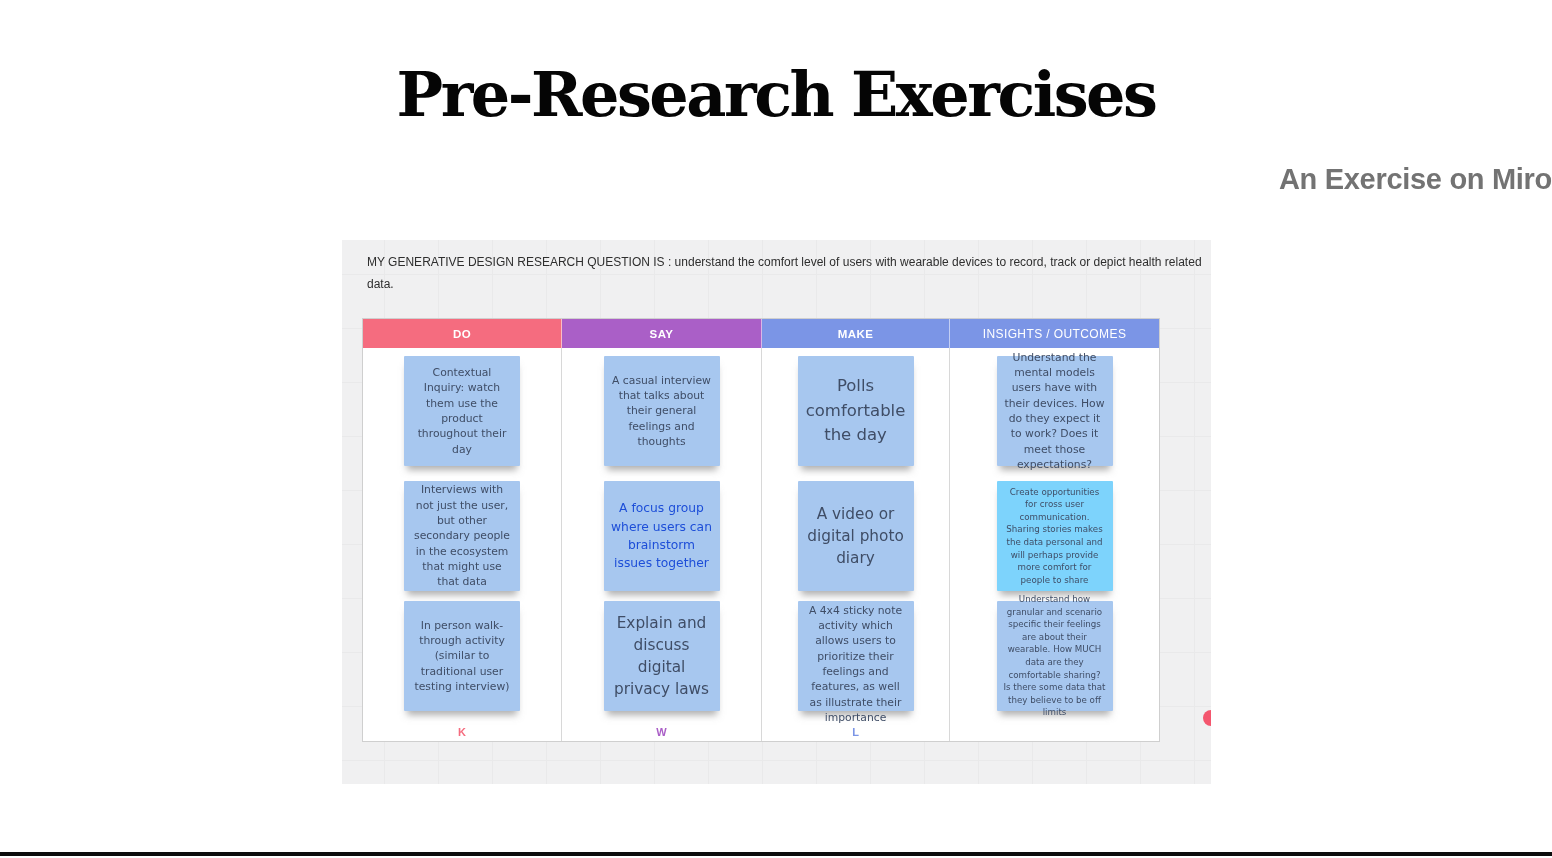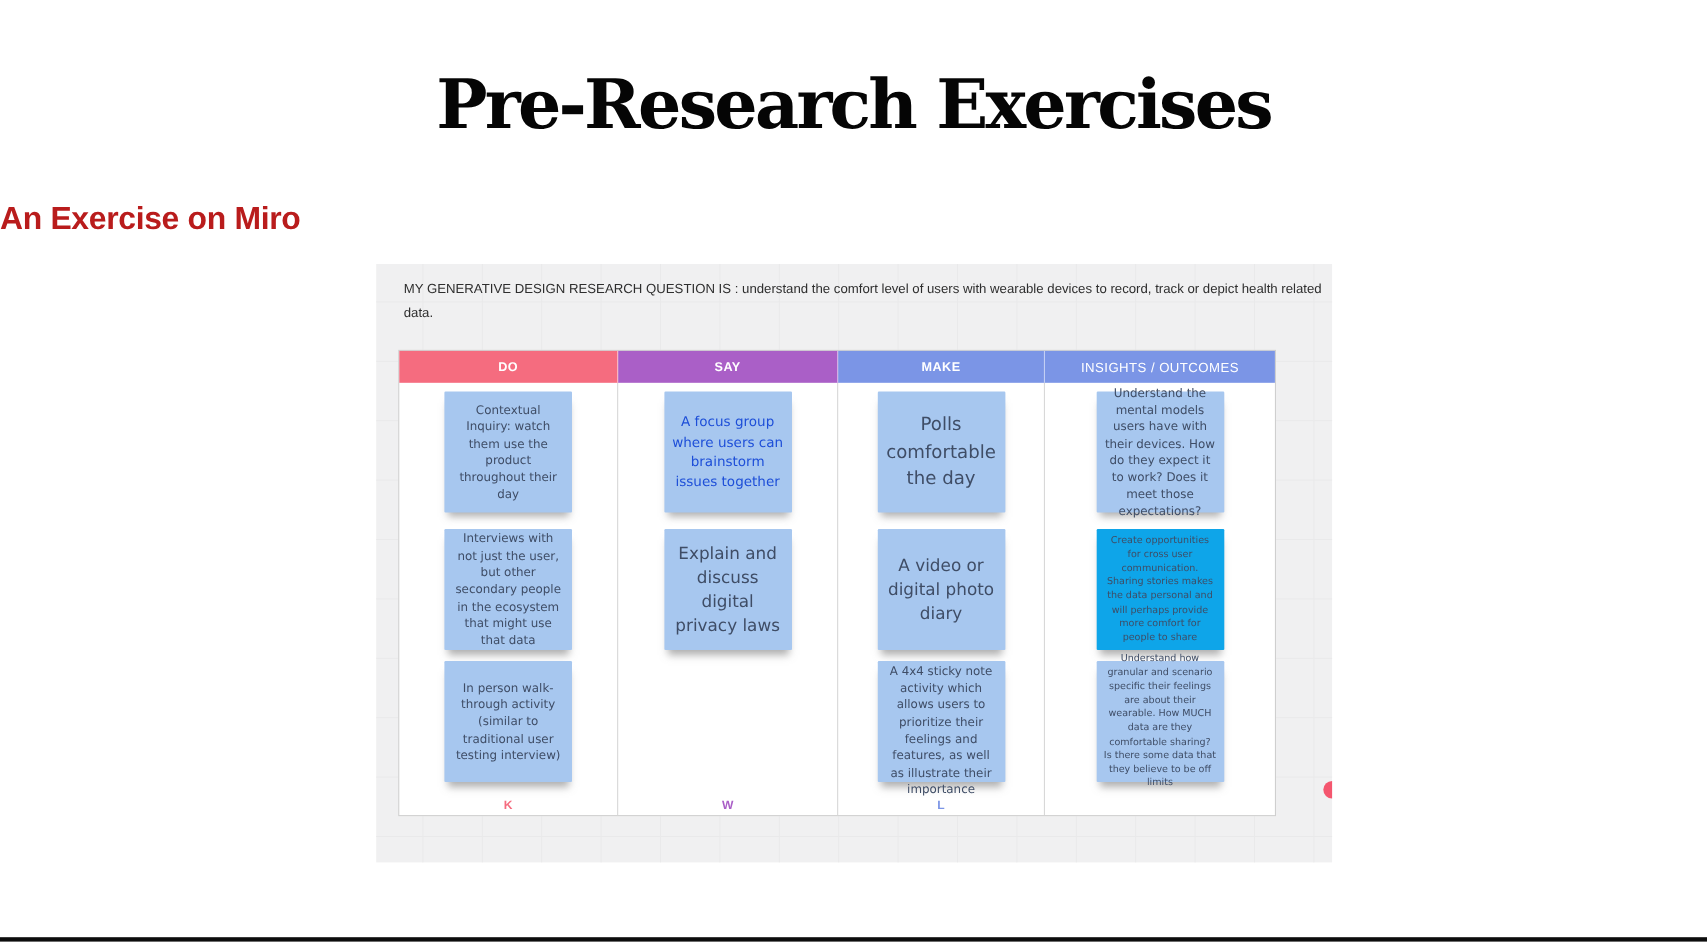--- a/index.html
+++ b/index.html
@@ -18,27 +18,26 @@
     text-align: center;
     font-family: "DejaVu Serif", serif;
     font-weight: 700;
     font-size: 62px;
     letter-spacing: -2.5px;
     color: #050505;
   }
   .slide-subtitle {
     position: absolute;
     left: 0; right: 0; top: 163px;
-    text-align: left;
+    text-align: right;
     font-family: "Liberation Sans", sans-serif;
     font-weight: 700;
     font-size: 29px;
     letter-spacing: -0.3px;
-    color: #b91c1c;
-    margin-top: 20px;
+    color: #737373;
   }
 
   
   .board {
     position: absolute;
     left: 342px; top: 240px;
     width: 869px; height: 544px;
     background-color: #f0f0f1;
     background-image:
       linear-gradient(#e9e9ea 1px, transparent 1px),
@@ -149,20 +148,23 @@
           </div>
           <div class="note note-sm" style="background-color: rgb(167, 199, 239);">
             <div class="note-text" style="color: rgb(63, 77, 102);">In person walk-through activity (similar to traditional user testing interview)</div>
           </div>
           <div class="col-foot" style="color: rgb(245, 108, 127);">K</div>
         </div>
       </div>
       <div class="col">
         <div class="col-head" style="background-color: rgb(170, 95, 199);">SAY</div>
         <div class="col-body">
+          <div class="note note-sm" style="background-color: rgb(167, 199, 239);">
+            <div class="note-text" style="color: rgb(63, 77, 102);">A casual interview that talks about their general feelings and thoughts</div>
+          </div>
           <div class="note note-md" style="background-color: rgb(167, 199, 239);">
             <div class="note-text" style="color: #1d4ed8;">A focus group where users can brainstorm issues together</div>
           </div>
           <div class="note note-lg" style="background-color: rgb(167, 199, 239);">
             <div class="note-text" style="color: rgb(63, 77, 102);">Explain and discuss digital privacy laws</div>
           </div>
           <div class="col-foot" style="color: rgb(170, 95, 199);">W</div>
         </div>
       </div>
       <div class="col">
@@ -179,21 +181,21 @@
           </div>
           <div class="col-foot" style="color: rgb(123, 149, 230);">L</div>
         </div>
       </div>
       <div class="col">
         <div class="col-head" style="background-color: rgb(123, 149, 230);">INSIGHTS / OUTCOMES</div>
         <div class="col-body">
           <div class="note note-sm" style="background-color: rgb(167, 199, 239);">
             <div class="note-text" style="color: rgb(63, 77, 102);">Understand the mental models users have with their devices. How do they expect it to work? Does it meet those expectations?</div>
           </div>
-          <div class="note note-xs" style="background-color: #0ea5e9;">
+          <div class="note note-xs" style="background-color: #7dd3fc;">
             <div class="note-text" style="color: rgb(63, 77, 102);">Create opportunities for cross user communication. Sharing stories makes the data personal and will perhaps provide more comfort for people to share</div>
           </div>
           <div class="note note-xs" style="background-color: rgb(167, 199, 239);">
             <div class="note-text" style="color: rgb(63, 77, 102);">Understand how granular and scenario specific their feelings are about their wearable. How MUCH data are they comfortable sharing? Is there some data that they believe to be off limits</div>
           </div>
           <div class="col-foot" style="color: rgb(123, 149, 230);"></div>
         </div>
       </div>
     </div>
   <div class="cursor-dot" id="cursor-dot" style="background-color: rgb(244, 86, 110);"></div>

